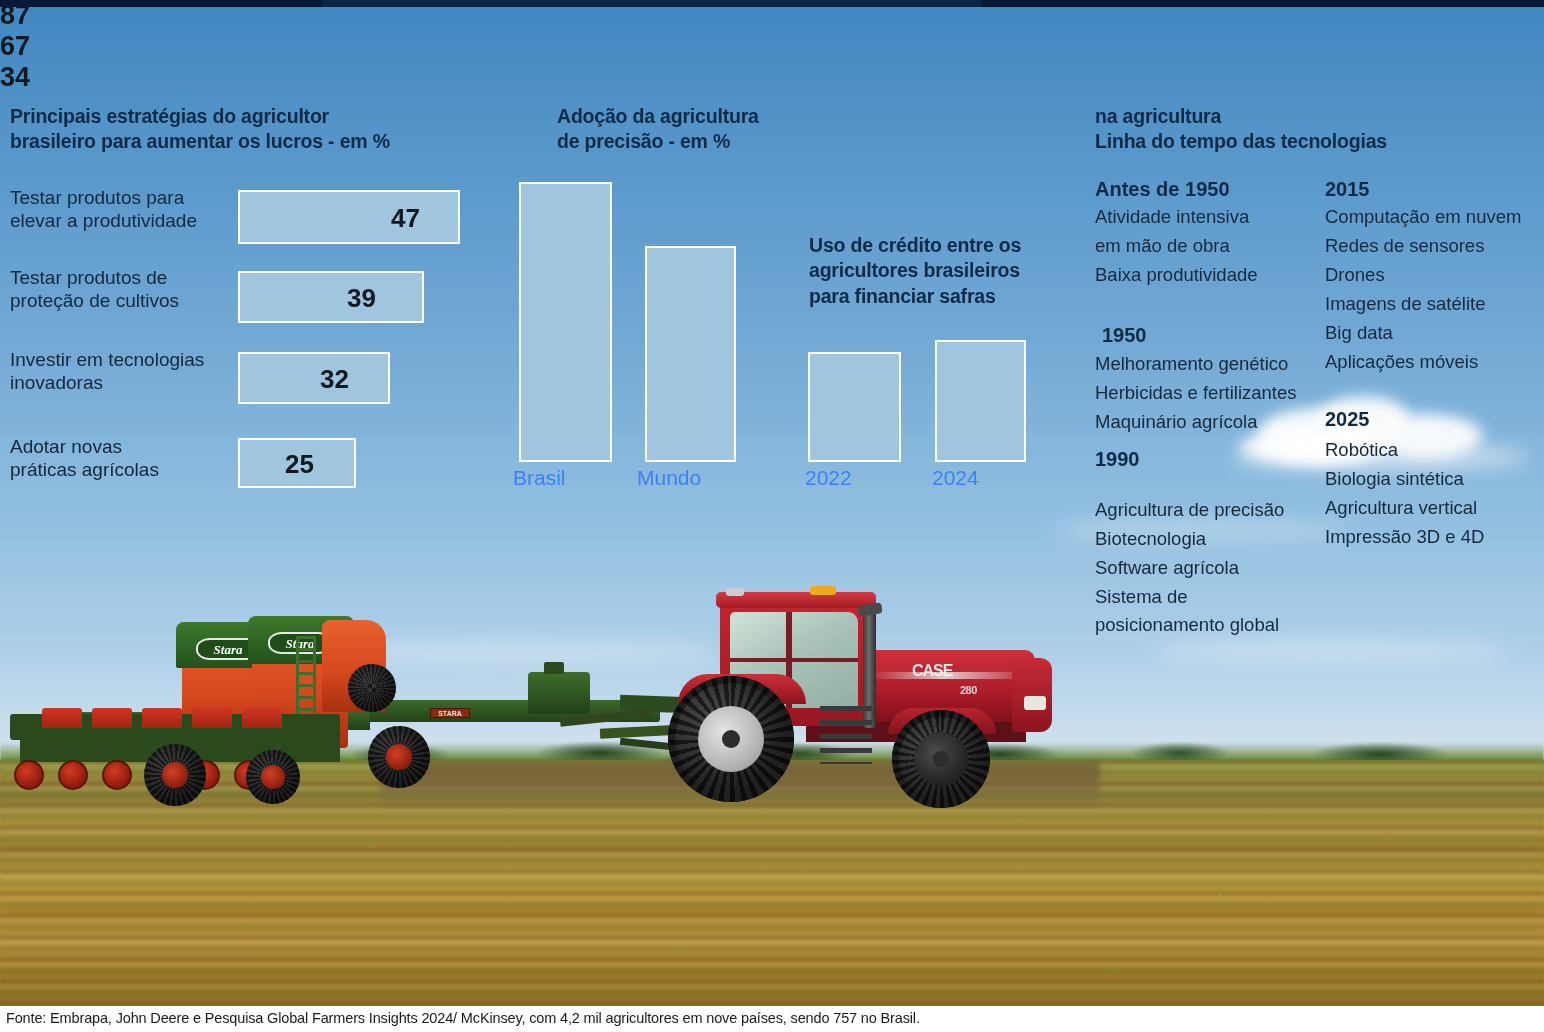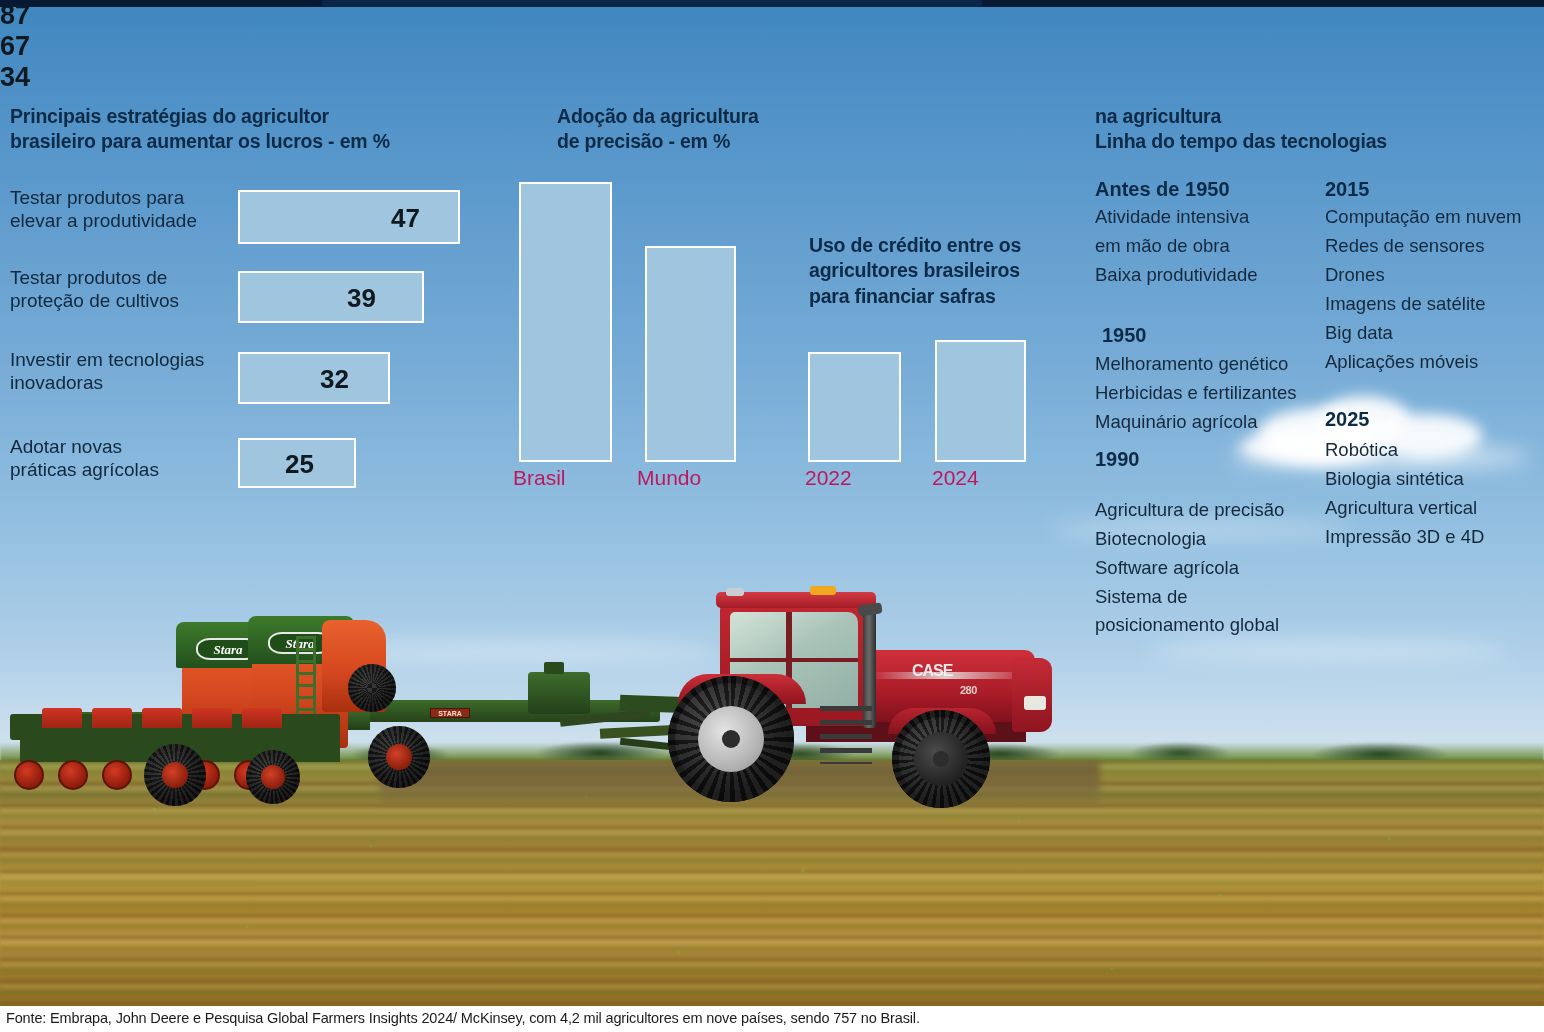--- a/index.html
+++ b/index.html
@@ -205,21 +205,21 @@
     color:#0d2a46; letter-spacing:-.2px;
   }
   .cat-label {
     position:absolute;
     font:400 19px/1.22 "Liberation Sans", sans-serif;
     color:#12283d;
   }
   .axis-label {
     position:absolute;
     font:400 21px "Liberation Sans", sans-serif;
-    color:#be185d;
+    color:#3b82f6;
   }
 
   
   .hbar, .vbar {
     position:absolute; background:#9fc6de;
     border:2px solid #ffffff;
   }
   .bar-value {
     position:absolute;
     font:bold 26px "Liberation Sans", sans-serif;

